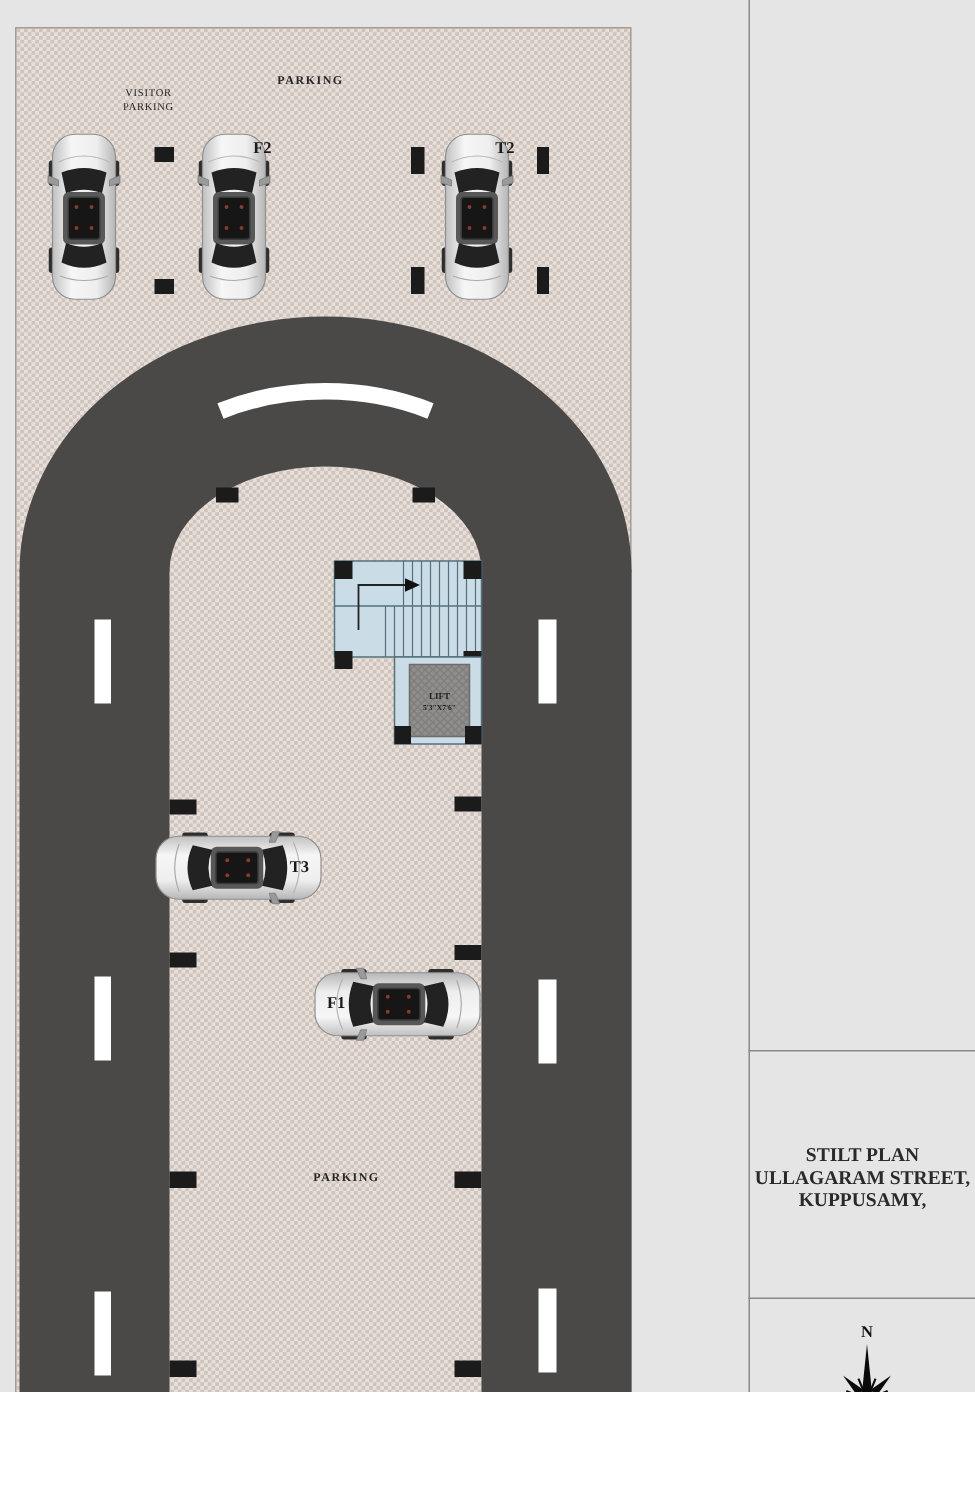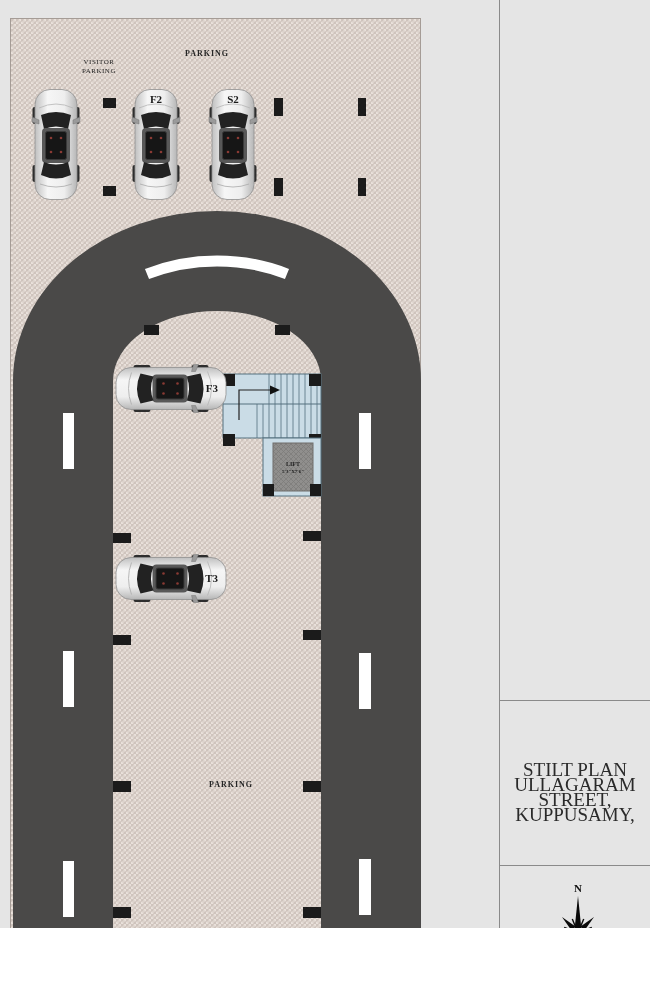--- a/index.html
+++ b/index.html
@@ -21,30 +21,30 @@
   .lbl-visitor{left:16px;top:39px;width:62px;font-size:7px;font-weight:normal;letter-spacing:.5px;line-height:8.5px;margin-left:41px;}
   .lbl-parking-bottom{left:170px;top:761px;width:100px;font-size:8px;font-weight:bold;letter-spacing:1px;}
   
   .car{position:absolute;}
   .car.v{width:50px;height:113px;}
   .car.h{width:113px;height:50px;}
   .car.h .car-svg{position:absolute;left:31.5px;top:-31.5px;}
   .car.h.east .car-svg{transform:rotate(90deg);}
   .car.h.west .car-svg{transform:rotate(-90deg);}
   .car-label{position:absolute;font-weight:bold;font-size:11px;color:#1a1a1a;z-index:3;}
-  .car-label.pos-top{left:0;right:0;top:5px;text-align:center;}
+  .car-label.pos-top{left:0;right:0;top:5px;text-align:right;}
   .car-label.pos-right{right:9px;top:50%;transform:translateY(-50%);}
   .car-label.pos-left{left:10px;top:50%;transform:translateY(-50%);}
   
   .v-divider{position:absolute;left:499px;top:0;width:1px;height:1000px;background:#8a8a8a;}
   .h-divider{position:absolute;left:499px;width:151px;height:1px;background:#8a8a8a;}
   .h-divider.one{top:700px;}
   .h-divider.two{top:865px;}
   .title-block{position:absolute;left:500px;top:762px;width:150px;text-align:center;
-               font-weight:normal;font-size:19px;line-height:15px;color:#2a2a2a;}
+               font-weight:bold;font-size:13px;line-height:15px;color:#2a2a2a;}
   .compass{position:absolute;left:533px;top:882px;width:90px;height:100px;}
   .compass svg{position:absolute;left:0;top:0;}
   .compass .pt{position:absolute;font-weight:bold;font-size:11px;color:#111;}
   .compass .pt.n{left:0;right:0;top:0;text-align:center;}
   .compass .pt.s{left:0;right:0;bottom:0;text-align:center;}
   .compass .pt.w{left:0;top:50%;transform:translateY(-50%);}
   .compass .pt.e{right:0;top:50%;transform:translateY(-50%);}
 </style>
 </head>
 <body>
@@ -158,38 +158,38 @@
       <svg class="car-svg" width="50" height="113" viewBox="0 0 50 113">
           <use href="#car-shape"></use>
         </svg>
     </div>
     <div class="car v" style="left:120px;top:69px">
       <svg class="car-svg" width="50" height="113" viewBox="0 0 50 113">
           <use href="#car-shape"></use>
         </svg>
       <span class="car-label pos-top">F2</span>
     </div>
-    <div class="car v" style="left:197px;top:69px">
-      <svg class="car-svg" width="50" height="113" viewBox="0 0 50 113">
-          <use href="#car-shape"></use>
-        </svg>
-      <span class="car-label pos-top">S2</span>
-    </div>
-
-    <div class="car h east" style="left:103px;top:344px">
-      <svg class="car-svg" width="50" height="113" viewBox="0 0 50 113">
-          <use href="#car-shape"></use>
-        </svg>
-      <span class="car-label pos-right">F3</span>
-    </div>
-    <div class="car h east" style="left:103px;top:534px">
+    <div class="car v" style="left:282px;top:69px">
+      <svg class="car-svg" width="50" height="113" viewBox="0 0 50 113">
+          <use href="#car-shape"></use>
+        </svg>
+      <span class="car-label pos-top">T2</span>
+    </div>
+
+    <div class="car h east" style="left:91px;top:534px">
       <svg class="car-svg" width="50" height="113" viewBox="0 0 50 113">
           <use href="#car-shape"></use>
         </svg>
       <span class="car-label pos-right">T3</span>
+    </div>
+    <div class="car h west" style="left:197px;top:625px">
+      <svg class="car-svg" width="50" height="113" viewBox="0 0 50 113">
+          <use href="#car-shape"></use>
+        </svg>
+      <span class="car-label pos-left">F1</span>
     </div>
   </div>
 
   <div class="v-divider"></div>
   <div class="h-divider one"></div>
   <div class="h-divider two"></div>
 
   <div class="title-block">
     <div>STILT PLAN</div>
     <div>ULLAGARAM STREET,</div>

